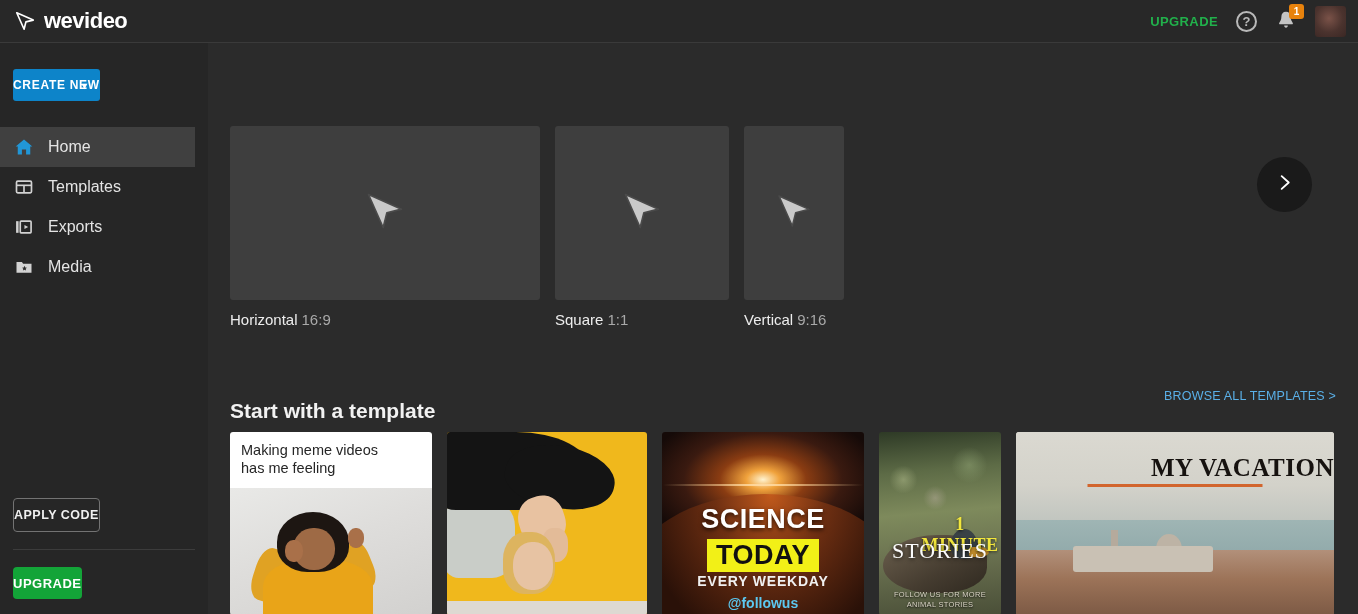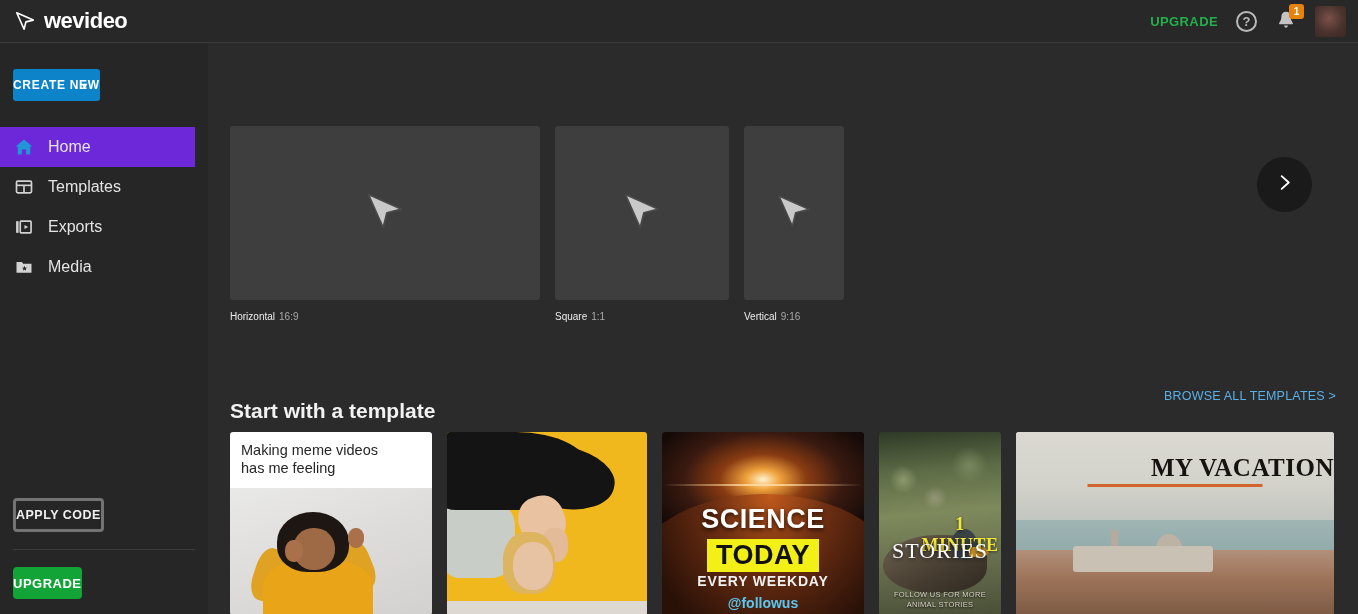--- a/index.html
+++ b/index.html
@@ -68,34 +68,34 @@
     position: relative; cursor: pointer;
     font-family: "Liberation Sans", sans-serif;
   }
   .create-new .chev { position: absolute; right: 12px; font-size: 10px; }
 
   .nav { margin-top: 26px; }
   .nav-item {
     height: 40px; display: flex; align-items: center;
     padding-left: 13px; cursor: pointer;
   }
-  .nav-item.active { background: #6d28d9; width: 195px; }
+  .nav-item.active { background: #404040; width: 195px; }
   .nav-icon {
     width: 22px; height: 22px; margin-right: 13px;
     display: flex; align-items: center; justify-content: center;
   }
   .nav-label { color: #e4e4e4; font-size: 16px; }
 
   .sidebar-bottom {
     position: absolute; bottom: 15px; left: 0; width: 208px;
   }
   .apply-code {
     margin: 0 13px; height: 34px;
     background: transparent; color: #f0f0f0;
-    border: 3px solid #737373; border-radius: 4px;
+    border: 1px solid #737373; border-radius: 4px;
     font-size: 12.5px; font-weight: bold; letter-spacing: 0.5px;
     display: flex; align-items: center; justify-content: center;
     cursor: pointer; font-family: "Liberation Sans", sans-serif;
   }
   .sb-divider { height: 1px; background: #3c3c3c; margin: 17px 13px; }
   .upgrade-btn {
     margin: 0 13px; height: 32px;
     background: #13a438; color: #fff; border: none; border-radius: 4px;
     font-size: 13px; font-weight: bold; letter-spacing: 0.5px;
     display: flex; align-items: center; justify-content: center;
@@ -116,21 +116,21 @@
   .scratch-row { position: absolute; left: 22px; top: 83px; display: flex; }
   .scratch-card { margin-right: 15px; }
   .scratch-thumb {
     background: #3e3e3e; border-radius: 3px;
     display: flex; align-items: center; justify-content: center;
     cursor: pointer;
   }
   .t-h { width: 310px; height: 174px; }
   .t-s { width: 174px; height: 174px; }
   .t-v { width: 100px; height: 174px; }
-  .scratch-label { margin-top: 11px; font-size: 10px; color: #ededed; }
+  .scratch-label { margin-top: 11px; font-size: 15px; color: #ededed; }
   .scratch-label .ratio { color: #a9a9a9; margin-left: 4px; }
 
   
   #templates-title { position: absolute; left: 22px; top: 356px; }
   .browse-link {
     position: absolute; right: 22px; top: 346px;
     color: #5ab0e8; font-size: 12.5px; letter-spacing: 0.2px;
     text-decoration: none; cursor: pointer;
   }
   .tpl-row { position: absolute; left: 22px; top: 389px; display: flex; }

